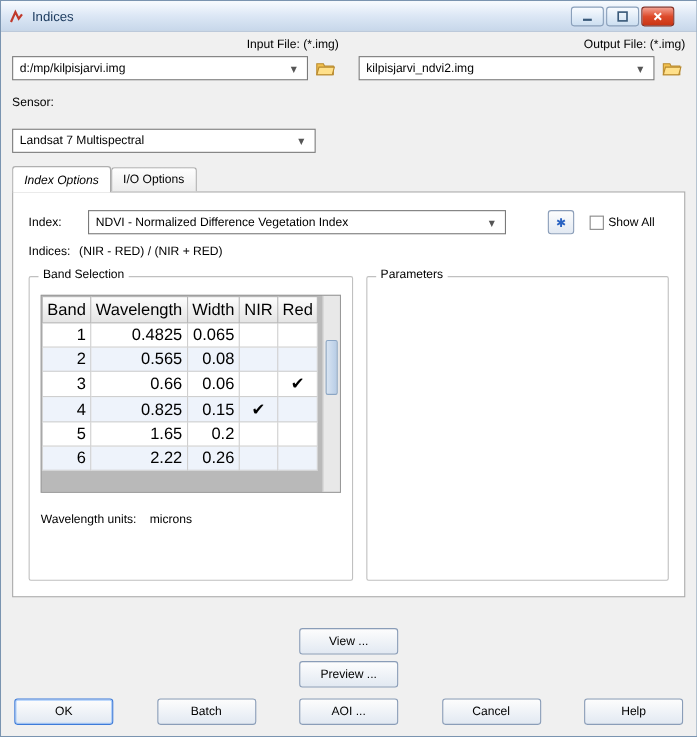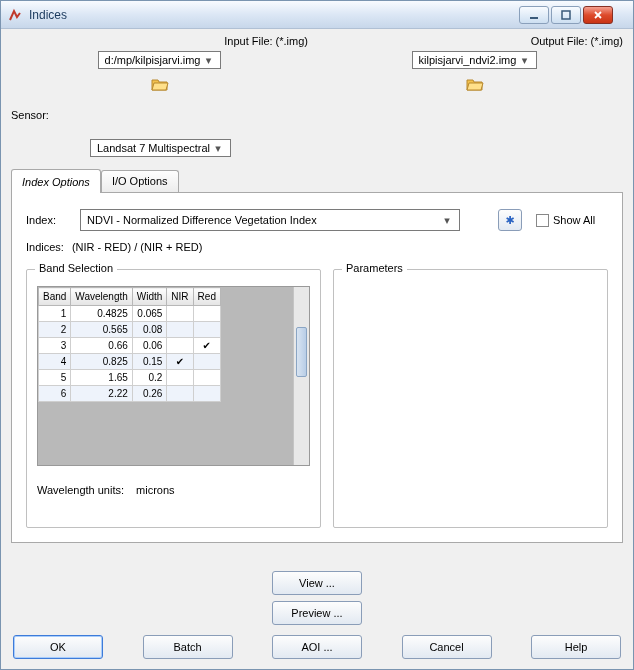--- a/index.html
+++ b/index.html
@@ -75,21 +75,20 @@
     align-items: stretch;
   }
   .file-label {
     text-align: right;
     margin-bottom: 4px;
   }
   .combo {
     display: flex;
     align-items: center;
     gap: 4px;
-    flex-direction: column;
   }
   .combo-box {
     flex: 1;
     height: 22px;
     border: 1px solid #7a7a7a;
     background: #fff;
     display: flex;
     align-items: center;
     padding: 0 4px 0 6px;
     position: relative;
@@ -100,21 +99,21 @@
     display: flex; align-items: center; justify-content: center;
     color: #555;
   }
   .folder-btn {
     width: 24px; height: 22px;
     display: flex; align-items: center; justify-content: center;
   }
 
   .sensor-row { margin: 6px 0 4px 0; }
   .sensor-label { margin-bottom: 18px; display: block; }
-  .sensor-combo { width: 299px; }
+  .sensor-combo { width: 276px; }
 
   
   .tabs {
     margin-top: 8px;
     display: flex;
     flex-direction: column;
     flex: 1;
   }
   .tabstrip {
     display: flex;
@@ -207,21 +206,21 @@
     flex-direction: column;
     position: relative;
   }
   .grid-vp {
     flex: 1;
     overflow: hidden;
     background: #b9b9b9;
   }
   table.band-tbl {
     border-collapse: collapse;
-    font-size: 10px;
+    font-size: 15px;
     background: #fff;
   }
   table.band-tbl th {
     background: linear-gradient(to bottom, #fdfdfd, #e4e4e4);
     border: 1px solid #b7b7b7;
     padding: 3px 4px;
     font-weight: normal;
   }
   table.band-tbl td {
     border: 1px solid #cfcfcf;

